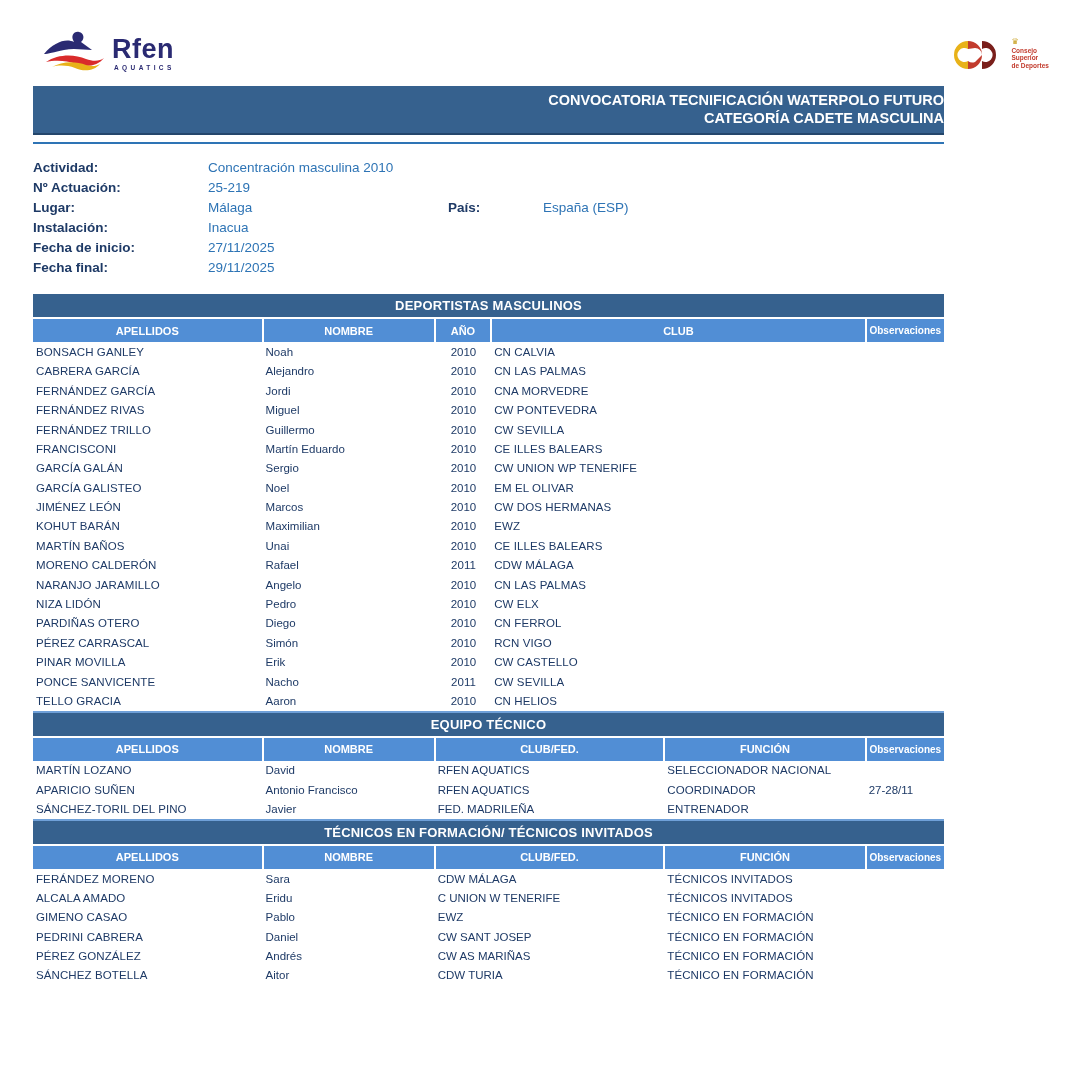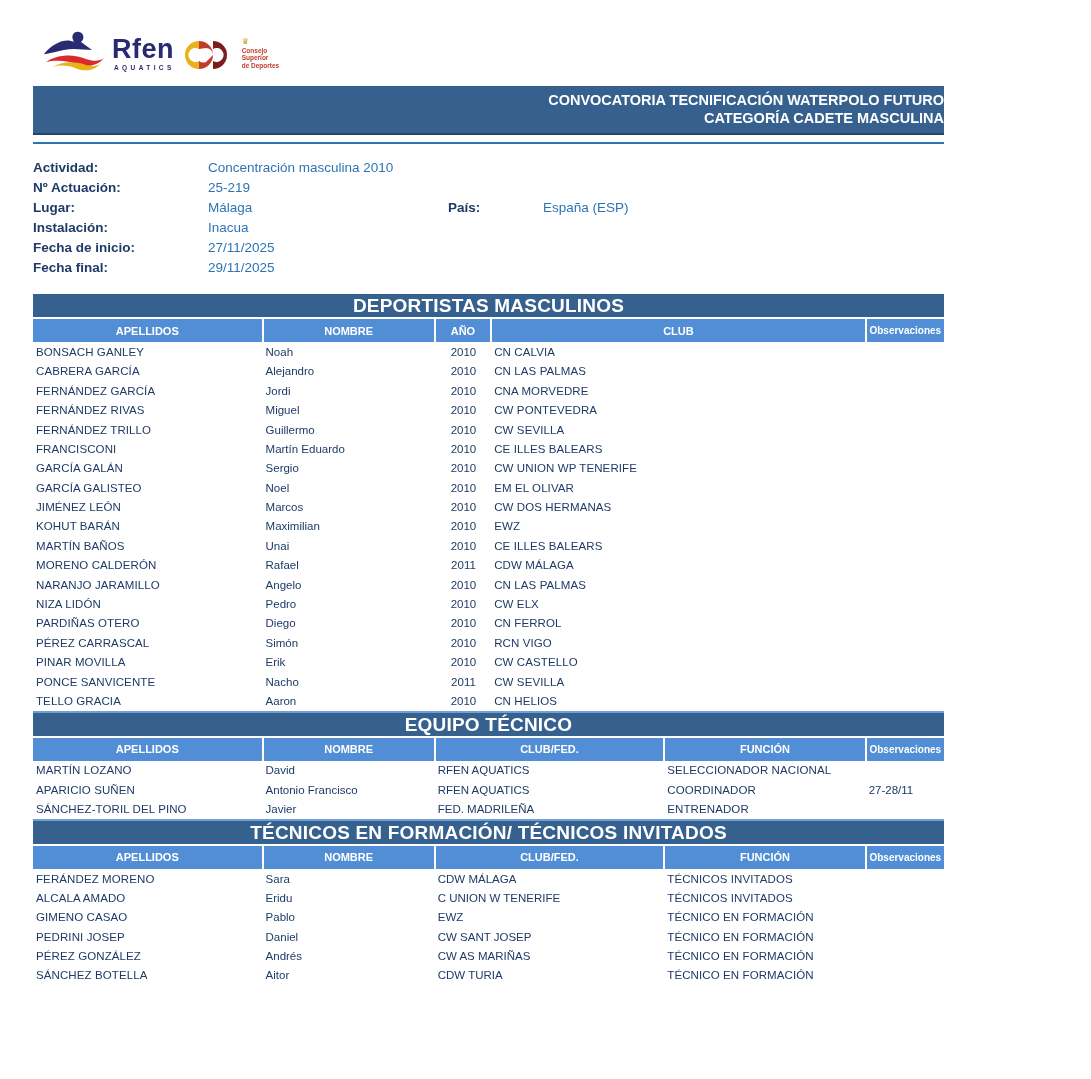--- a/index.html
+++ b/index.html
@@ -3,21 +3,21 @@
 <meta charset="utf-8">
 <style>
   * { margin:0; padding:0; box-sizing:border-box; }
   html,body { background:#e8e8e8; }
   .page {
     width:1091px; height:1079px; background:#ffffff; position:relative;
     font-family:"Liberation Sans", sans-serif; overflow:hidden;
     margin:0 auto;
   }
   
-  .logo-row { display:flex; justify-content:flex-start; align-items:flex-start; padding:28px 42px 0 40px; height:82px; }
+  .logo-row { display:flex; justify-content:space-between; align-items:flex-start; padding:28px 42px 0 40px; height:82px; }
   .rfen-logo { display:flex; align-items:center; gap:6px; }
   .rfen-text { display:flex; flex-direction:column; line-height:1; }
   .rfen-name { font-size:27px; font-weight:bold; color:#2A2A72; letter-spacing:.5px; }
   .rfen-sub  { font-size:6.5px; font-weight:bold; color:#2A2A72; letter-spacing:3.4px; margin-top:2px; margin-left:2px; }
   .csd-logo  { display:flex; align-items:flex-start; gap:5px; margin-top:6px; }
   .csd-text  { display:flex; flex-direction:column; line-height:1.15; margin-top:4px; }
   .csd-crown { font-size:8px; color:#C8A020; line-height:1; margin-bottom:1px; }
   .csd-line  { font-size:6.5px; font-weight:bold; color:#C23B2D; }
   
   .content { width:911px; margin-left:33px; }
@@ -32,21 +32,21 @@
   .info-row { display:flex; height:20px; align-items:center; }
   .info-label { width:175px; font-weight:bold; color:#1E3A66; }
   .info-value { width:240px; color:#2E74B5; }
   .info-label2 { width:95px; font-weight:bold; color:#1E3A66; }
   .info-value2 { color:#2E74B5; }
   
   .section { margin-top:0; }
   .gap-before-tables { height:17px; }
   .band {
     background:#36618E; color:#fff; font-weight:bold; text-align:center;
-    font-size:19px; height:23px; line-height:23px; letter-spacing:.2px; margin-bottom:2px;
+    font-size:13px; height:23px; line-height:23px; letter-spacing:.2px; margin-bottom:2px;
   }
   .band.bordered { border-top:2px solid #6FA0D8; height:25px; line-height:23px; }
   table.tbl { width:100%; border-collapse:collapse; table-layout:fixed; }
   table.tbl th {
     background:#518ED5; color:#fff; font-weight:bold; font-size:11px;
     height:23px; border-left:2px solid #ffffff; text-align:center;
     overflow:hidden; white-space:nowrap;
   }
   table.tbl th:first-child { border-left:none; }
   table.tbl th:last-child { font-size:10px; font-weight:bold; }
@@ -369,21 +369,21 @@
               <td></td>
             </tr>
             <tr>
               <td>GIMENO CASAO</td>
               <td>Pablo</td>
               <td>EWZ</td>
               <td>TÉCNICO EN FORMACIÓN</td>
               <td></td>
             </tr>
             <tr>
-              <td>PEDRINI JOSEP</td>
+              <td>PEDRINI CABRERA</td>
               <td>Daniel</td>
               <td>CW SANT JOSEP</td>
               <td>TÉCNICO EN FORMACIÓN</td>
               <td></td>
             </tr>
             <tr>
               <td>PÉREZ GONZÁLEZ</td>
               <td>Andrés</td>
               <td>CW AS MARIÑAS</td>
               <td>TÉCNICO EN FORMACIÓN</td>

